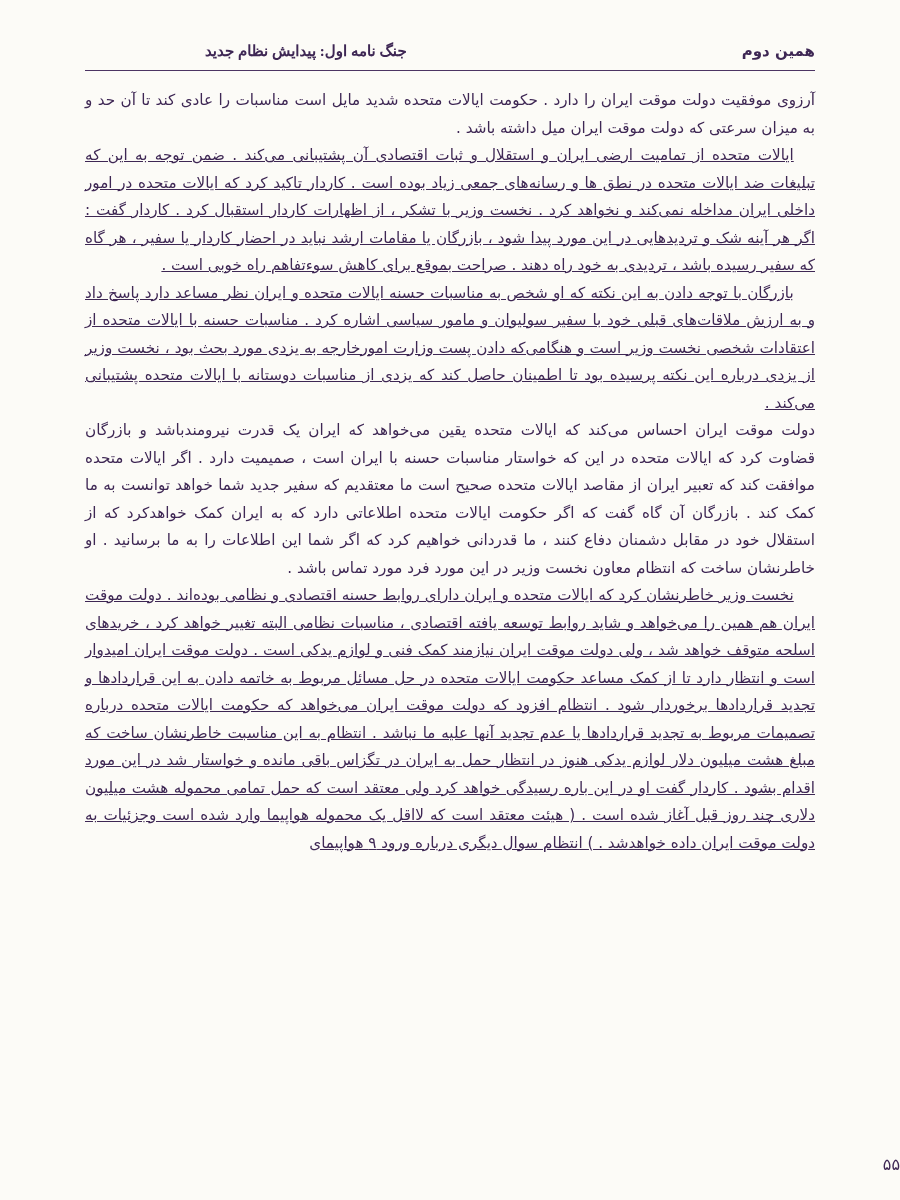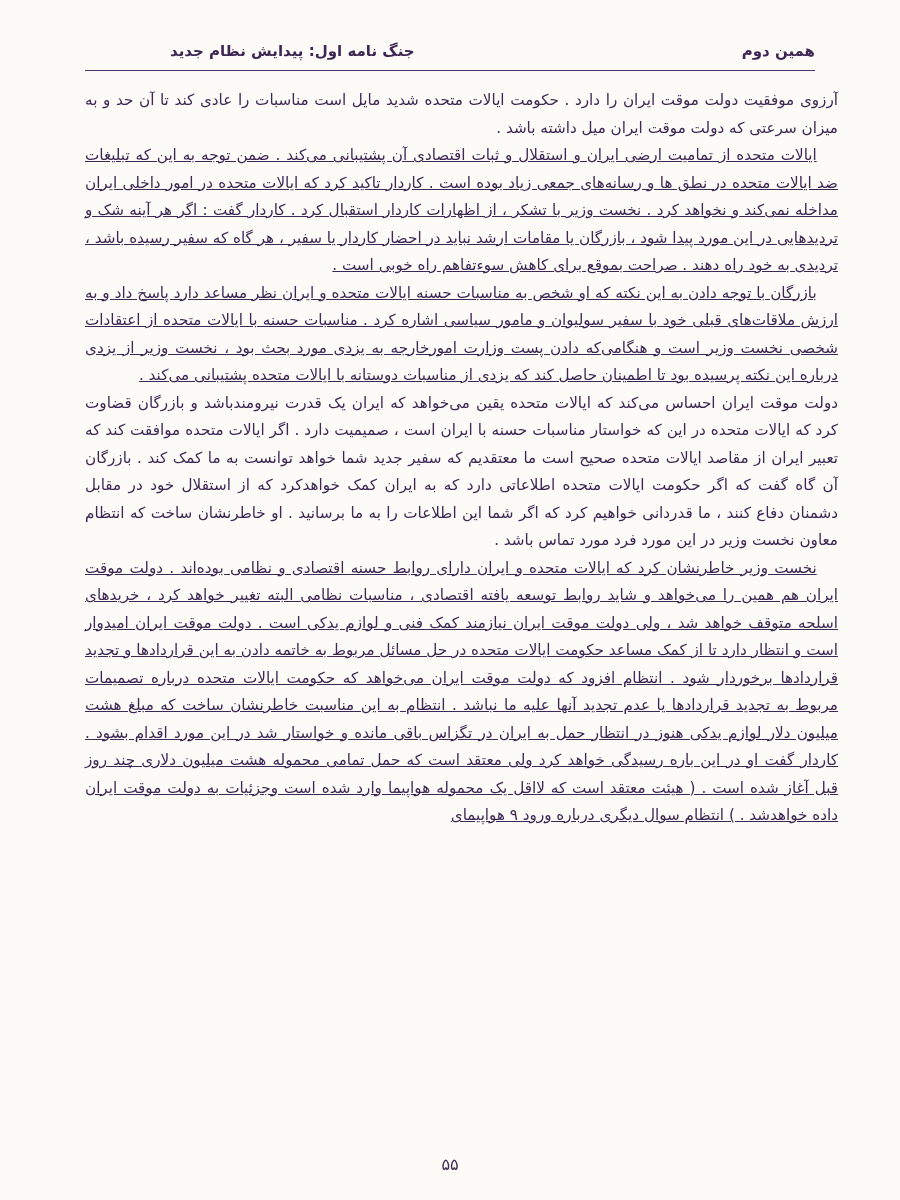--- a/index.html
+++ b/index.html
@@ -22,49 +22,49 @@
   .page-header {
     display: flex;
     justify-content: space-between;
     align-items: baseline;
     padding: 42px 85px 0 85px;
     font-size: 15px;
     font-weight: bold;
     color: #3e2754;
   }
   .page-header .left-title {
-    margin-left: 85px;
+    margin-left: 120px;
+    font-family: Liberation Serif, serif;
   }
   .header-rule {
     margin: 10px 85px 0 85px;
     border: 0;
     border-top: 1.6px solid #4c3463;
     height: 0;
   }
   .body-text {
-    padding: 16px 62px 0 85px;
+    padding: 16px 85px 0 85px;
   }
   .para {
     margin: 0;
     font-size: 15.2px;
     line-height: 27.5px;
     text-align: justify;
     text-justify: inter-word;
     color: #3e2754;
   }
   .para.indent {
     text-indent: 1.4em;
     text-decoration: underline;
   }
   .page-footer {
     position: absolute;
     bottom: 26px;
     left: 0;
     right: 0;
-    text-align: center;
     font-size: 16px;
     color: #3e2754;
   }
 </style>
 </head>
 <body>
 
 <div class="page">
 
   <header class="page-header">

